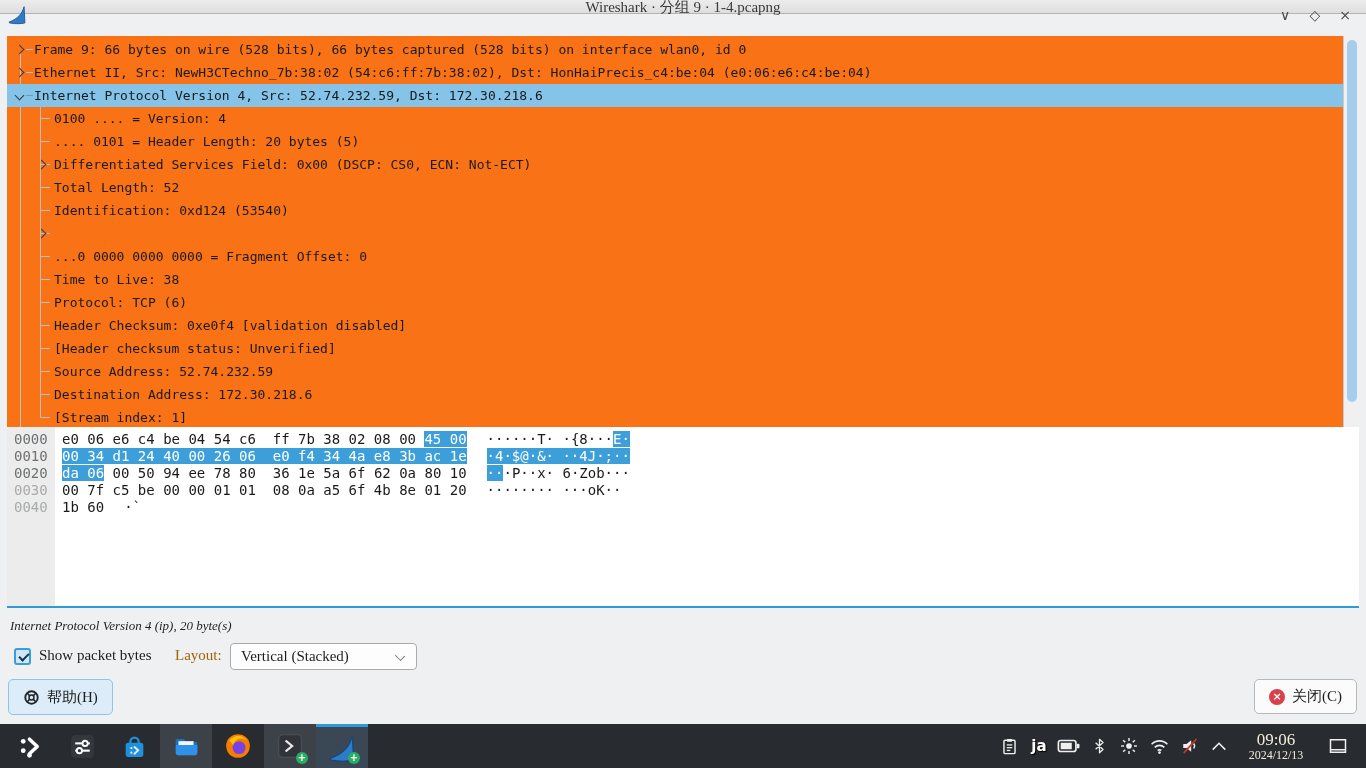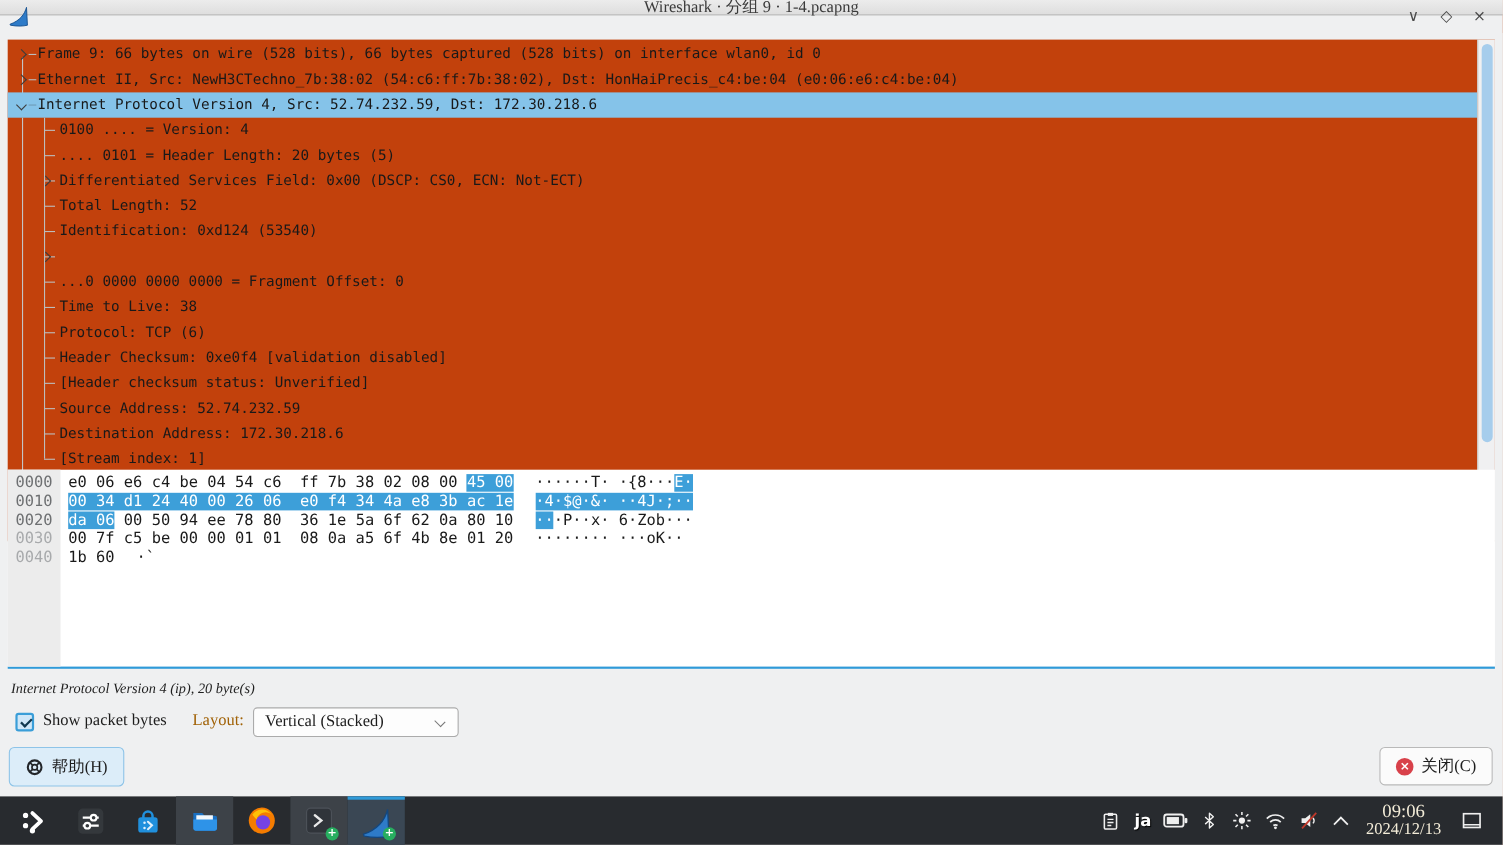--- a/index.html
+++ b/index.html
@@ -11,21 +11,21 @@
     display:flex;align-items:center;}
   .titlebar .logo{position:absolute;left:7px;top:5px;width:20px;height:20px}
   .titlebar .title{position:absolute;left:0;right:0;text-align:center;
     font-size:15px;color:#3a3a3a;line-height:30px}
   .wincontrols{position:absolute;right:6px;top:0;height:30px;display:flex;align-items:center}
   .wincontrols span{width:30px;text-align:center;font-size:14px;color:#4a4a4a;cursor:default;
     font-family:"DejaVu Sans",sans-serif}
   
   .dialog{position:absolute;left:0;top:30px;width:1366px;height:694px;background:#eff0f1}
   
-  .treepane{position:absolute;left:7px;top:6px;width:1352px;height:456px;background:#c2410c;
+  .treepane{position:absolute;left:7px;top:6px;width:1352px;height:456px;background:#f97316;
     border-bottom:1px solid #d8d8d8}
   .rows{position:absolute;left:0;top:2px;right:16px}
   .trow{height:23px;display:flex;align-items:center;position:relative;
     font-family:"DejaVu Sans Mono","Liberation Mono",monospace;font-size:13px;color:#191919;
     white-space:pre;overflow:hidden}
   .trow.root{padding-left:27px}
   .trow.child{padding-left:47px}
   .trow.sel{background:#85c3e9}
   .chev{position:absolute;width:7px;height:7px;border-right:1.4px solid #3c3c3c;border-bottom:1.4px solid #3c3c3c}
   .trow.root .chev{left:9px;top:8px}
@@ -83,21 +83,21 @@
   .tb-right{margin-left:auto;display:flex;align-items:center;padding-right:8px}
   .tbtn{width:52px;display:flex;align-items:center;justify-content:center;position:relative}
   .tbtn.open{background:#3d4248}
   .tbtn.active{background:#3a4754;border-top:3px solid #2f9ad8}
   .plusbadge{position:absolute;right:8px;bottom:4px;width:12px;height:12px;border-radius:50%;
     background:#27ae60;color:#fff;font-size:10px;line-height:12px;text-align:center;font-weight:bold}
   .tray{width:30px;display:flex;align-items:center;justify-content:center;color:#efefef}
   .ja{font-size:15px;font-weight:bold;color:#fff;text-shadow:1px 1px 1px #000}
   .clock{width:76px;text-align:center;color:#f3ecd8;font-family:"Liberation Serif","DejaVu Serif",serif;line-height:1.05;margin:0 4px}
   .clock .t{font-size:17px}
-  .clock .d{font-size:15px}
+  .clock .d{font-size:12px}
 </style>
 </head>
 <body>
 
 <div class="titlebar">
   <svg class="logo" viewBox="0 0 24 24">
     <path d="M20.5 2 C18.5 9.5 13.5 16.5 2.5 20.5 L3 21.5 C11 23 17 22.5 21.5 21.5 Z" fill="#2e7bc8" stroke="#17518f" stroke-width="1"></path>
   </svg>
   <div class="title">Wireshark · 分组 9 · 1-4.pcapng</div>
   <div class="wincontrols">

